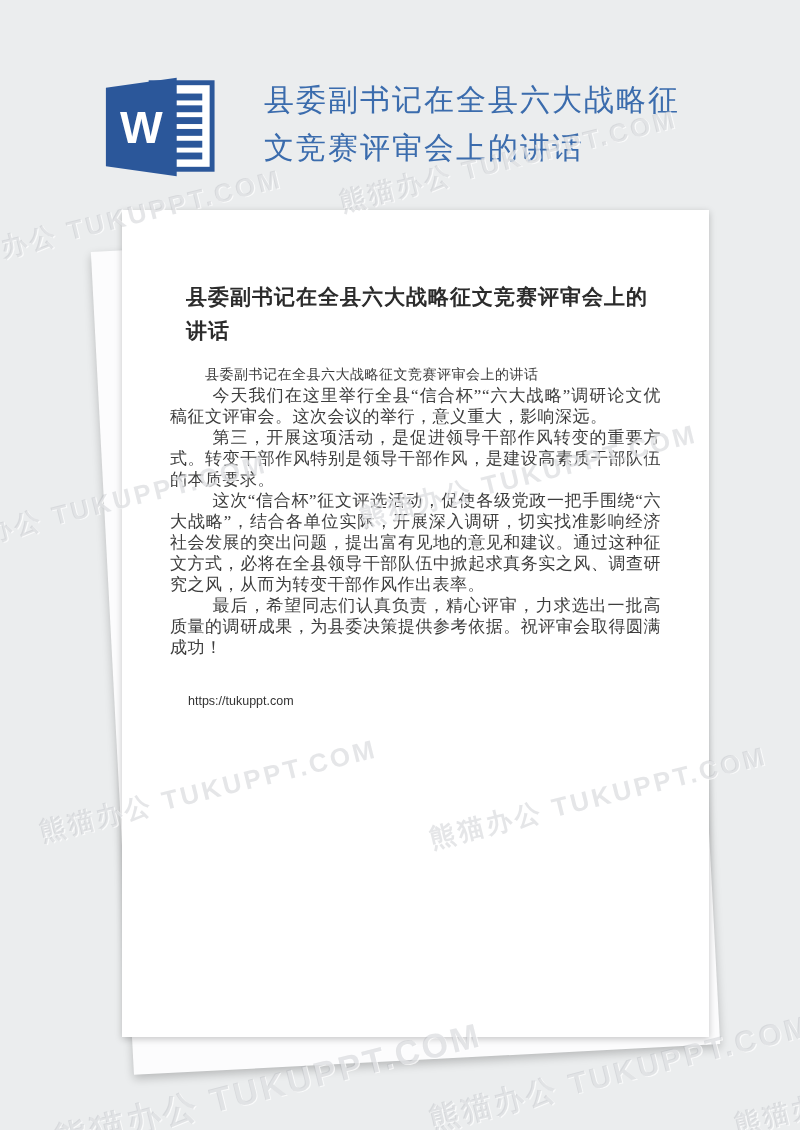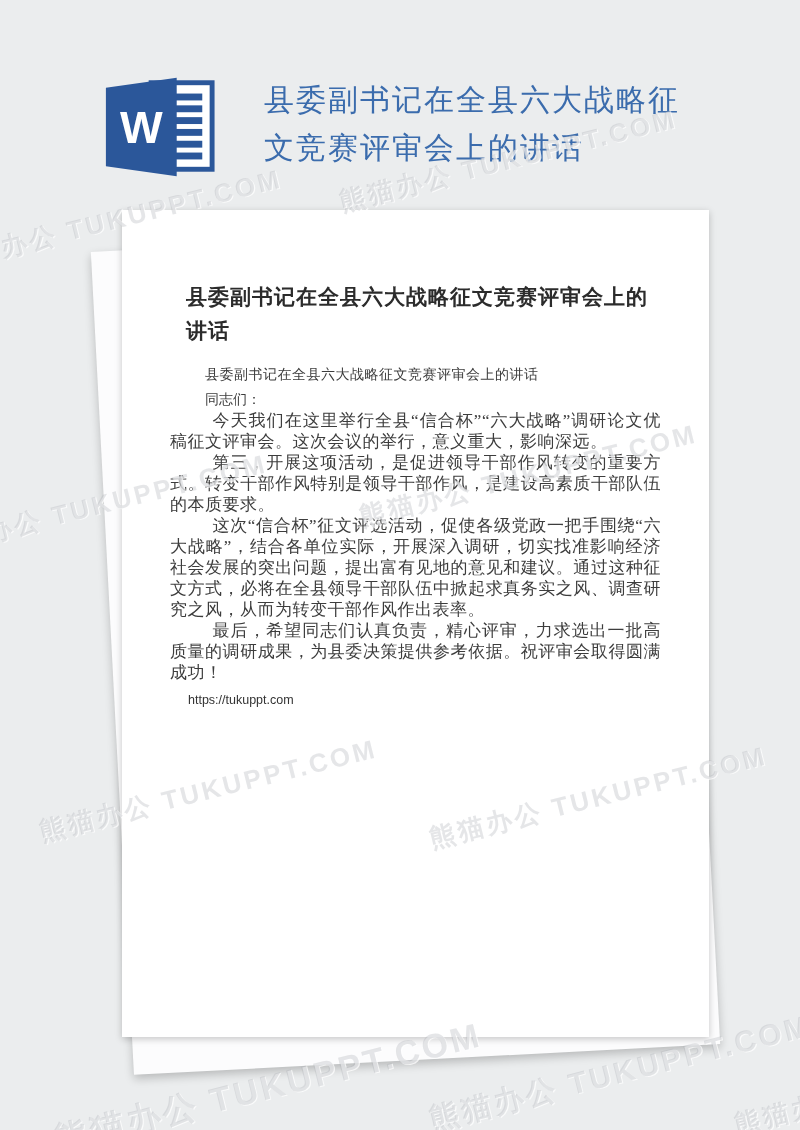--- a/index.html
+++ b/index.html
@@ -58,21 +58,21 @@
     text-indent:2.5em; letter-spacing:0.5px;
   }
   .doc-salutation {
     margin-top:4px; font-size:14px; line-height:21px; text-indent:2.5em;
   }
   .doc-body p {
     margin-top:0; font-size:17px; line-height:21px;
     text-indent:2.5em; text-align:justify; letter-spacing:0.5px;
   }
   .doc-footer {
-    margin-top:10px; margin-left:18px;
+    margin-top:36px; margin-left:18px;
     font-family:"Liberation Sans",sans-serif;
     font-size:12.5px; color:#333;
   }
 </style>
 </head>
 <body>
 
 <div class="screen">
 
   <span class="wm" style="left:-55px; top:245px;">熊猫办公 TUKUPPT.COM</span>
@@ -102,21 +102,20 @@
       <text x="42" y="69" font-size="46" font-weight="bold" fill="#ffffff" text-anchor="middle" font-family="Liberation Sans, sans-serif">W</text>
     </svg>
     <div class="header-title">县委副书记在全县六大战略征文竞赛评审会上的讲话</div>
   </div>
 
   <div class="back-page"></div>
 
   <div class="main-page">
     <div class="doc-title">县委副书记在全县六大战略征文竞赛评审会上的讲话</div>
     <div class="doc-subtitle">县委副书记在全县六大战略征文竞赛评审会上的讲话</div>
-    <div class="doc-salutation">同志们：</div>
     <div class="doc-body">
       <p>今天我们在这里举行全县“信合杯”“六大战略”调研论文优稿征文评审会。这次会议的举行，意义重大，影响深远。</p>
       <p>第三，开展这项活动，是促进领导干部作风转变的重要方式。转变干部作风特别是领导干部作风，是建设高素质干部队伍的本质要求。</p>
       <p>这次“信合杯”征文评选活动，促使各级党政一把手围绕“六大战略”，结合各单位实际，开展深入调研，切实找准影响经济社会发展的突出问题，提出富有见地的意见和建议。通过这种征文方式，必将在全县领导干部队伍中掀起求真务实之风、调查研究之风，从而为转变干部作风作出表率。</p>
       <p>最后，希望同志们认真负责，精心评审，力求选出一批高质量的调研成果，为县委决策提供参考依据。祝评审会取得圆满成功！</p>
     </div>
     <div class="doc-footer">https://tukuppt.com</div>
   </div>
 
 </div>

